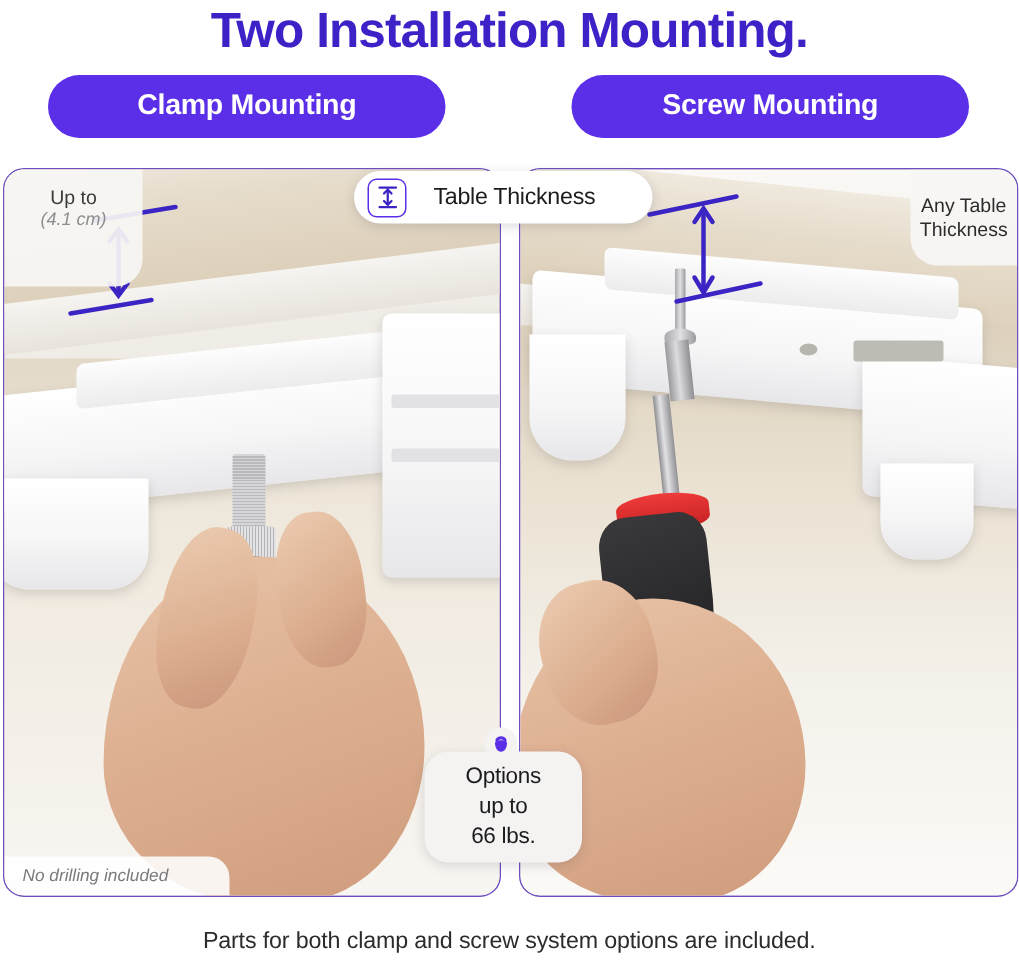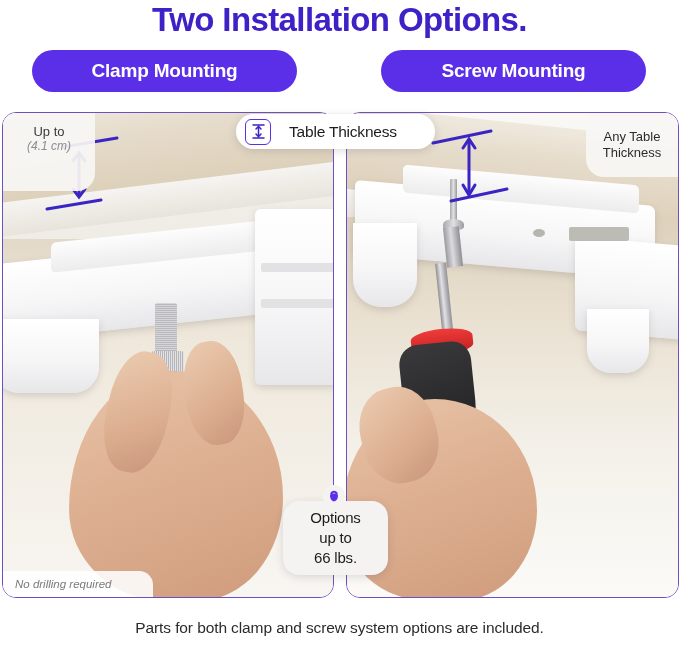--- a/index.html
+++ b/index.html
@@ -208,21 +208,21 @@
   }
   #badge-thickness .bt-sub {
     font-size: 12px;
     font-style: italic;
     color: #8d8d90;
     line-height: 15px;
     text-align: center;
   }
   #badge-any {
     top: 0; right: 0;
-    width: 92px; height: 64px;
+    width: 71px; height: 64px;
     border-bottom-left-radius: 18px;
     display: flex;
     align-items: center;
     justify-content: center;
     text-align: center;
     font-size: 13px;
     color: #2c2c2e;
     line-height: 16px;
     padding: 0 6px;
   }
@@ -310,21 +310,21 @@
     width: 679px;
     text-align: center;
     font-size: 15.5px;
     color: #2c2c2e;
     letter-spacing: -0.1px;
   }
 </style>
 </head>
 <body>
 
-<div id="header-title">Two Installation Options.</div>
+<div id="header-title">Two Installation Mounting.</div>
 
 <div id="tab-row">
   <div class="tab-pill" id="tab-screw">
     <span>Screw Mounting</span>
   </div>
   <div class="tab-pill" id="tab-clamp">
     <span>Clamp Mounting</span>
   </div>
 </div>
 
@@ -364,21 +364,21 @@
       </svg>
     </div>
   </div>
 
   <div class="corner-badge" id="badge-thickness">
     <div class="bt-small">Up to</div>
     <div class="bt-sub">(4.1 cm)</div>
   </div>
 
   <div id="badge-nodrill">
-    <span>No drilling required</span>
+    <span>No drilling included</span>
   </div>
 </div>
 
 <div class="panel" id="panel-screw">
 
   <div class="photo">
     <div class="wall" style="height:40%; background:linear-gradient(175deg,#fbfaf8 0%, #f2efe9 60%, #ebe7df 100%);"></div>
 
     <div class="tabletop" style="top:-10px; height:88px; transform:skewY(6deg); transform-origin:left top;"></div>
     <div class="table-edge" style="top:74px; height:30px; transform:skewY(6deg); transform-origin:left top;"></div>

